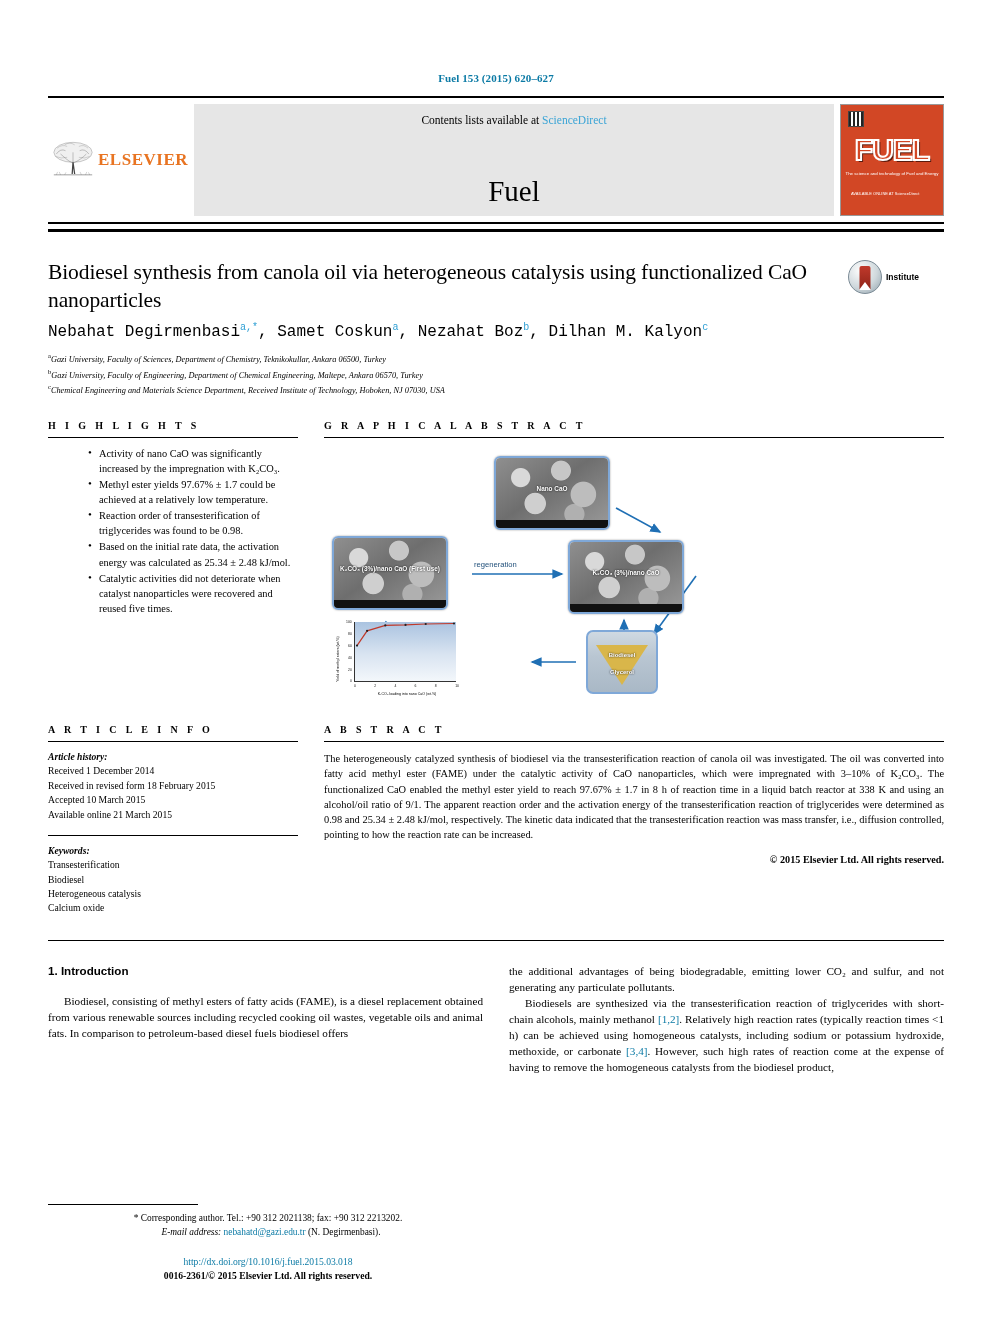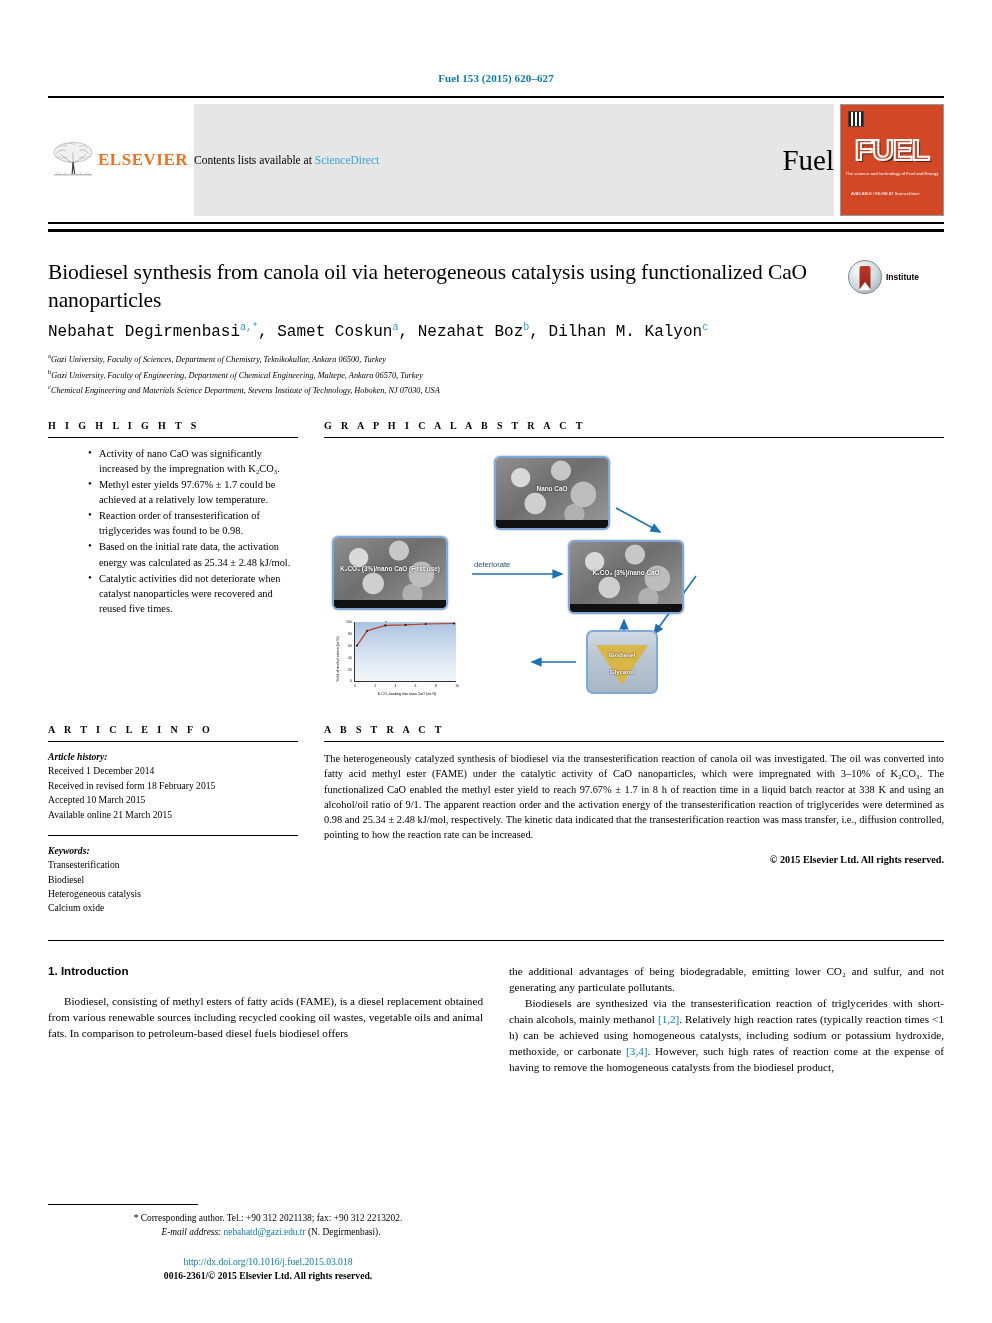--- a/index.html
+++ b/index.html
@@ -42,21 +42,21 @@
   .tree-svg { display:block; }
   .elsevier-word {
     color: #e87422; font-size: 17px; font-weight: bold;
     font-family: "Liberation Serif", serif;
     letter-spacing: .5px; line-height: 1;
   }
   .masthead-center {
     flex: 1 1 auto;
     background: #e6e6e6;
     margin: 0 6px;
-    display: flex; 
+    display: flex; flex-direction: column;
     align-items: center; justify-content: space-between;
     padding: 10px 0 10px 0;
   }
   .contents-line { font-size: 11.5px; }
   .contents-line .sd { color: #3aa4d6; }
   .journal-name { font-size: 29px; font-family:"Liberation Serif", serif; line-height:1; }
   .homepage { font-size: 10.5px; letter-spacing: 1.1px; font-family: "Liberation Sans", sans-serif;}
   .cover-thumb {
     width: 104px; flex: 0 0 104px;
     background: #d24725;
@@ -356,21 +356,21 @@
       <div class="crossmark-label">Institute</div>
     </div>
 
     <div class="authors">
       <span>Nebahat Degirmenbasi</span><sup>a,*</sup>, <span>Samet Coskun</span><sup>a</sup>, <span>Nezahat Boz</span><sup>b</sup>, <span>Dilhan M. Kalyon</span><sup>c</sup>
     </div>
 
     <div class="affil">
       <div><sup>a</sup><span>Gazi University, Faculty of Sciences, Department of Chemistry, Teknikokullar, Ankara 06500, Turkey</span></div>
       <div><sup>b</sup><span>Gazi University, Faculty of Engineering, Department of Chemical Engineering, Maltepe, Ankara 06570, Turkey</span></div>
-      <div><sup>c</sup><span>Chemical Engineering and Materials Science Department, Stevens Institute of Technology, Hoboken, NJ 07030, USA</span></div>
+      <div><sup>c</sup><span>Chemical Engineering and Materials Science Department, Received Institute of Technology, Hoboken, NJ 07030, USA</span></div>
     </div>
   </div>
 
   <div class="band">
 
     <div class="col-left">
       <div class="sec-head">H I G H L I G H T S</div>
       <div class="sec-rule"></div>
       <ul class="highlights">
         <li><span>Activity of nano CaO was significantly increased by the impregnation with K₂CO₃.</span></li>
@@ -410,21 +410,21 @@
           <div class="img"></div>
           <div class="cap">K₂CO₃ (3%)/nano CaO
 (First use)</div>
         </div>
 
         <div class="sem" id="sem-regen">
           <div class="img"></div>
           <div class="cap">K₂CO₃ (3%)/nano CaO</div>
         </div>
 
-        <div class="regen-label">deteriorate</div>
+        <div class="regen-label">regeneration</div>
 
         <div class="funnel">
           <div class="cone"></div>
           <div class="lbl bio">Biodiesel</div>
           <div class="lbl gly">Glycerol</div>
         </div>
 
         <div class="mini-chart">
           <div class="mc-ylabel">Yield of methyl esters (wt.%)</div>
           <div class="mc-plot">

